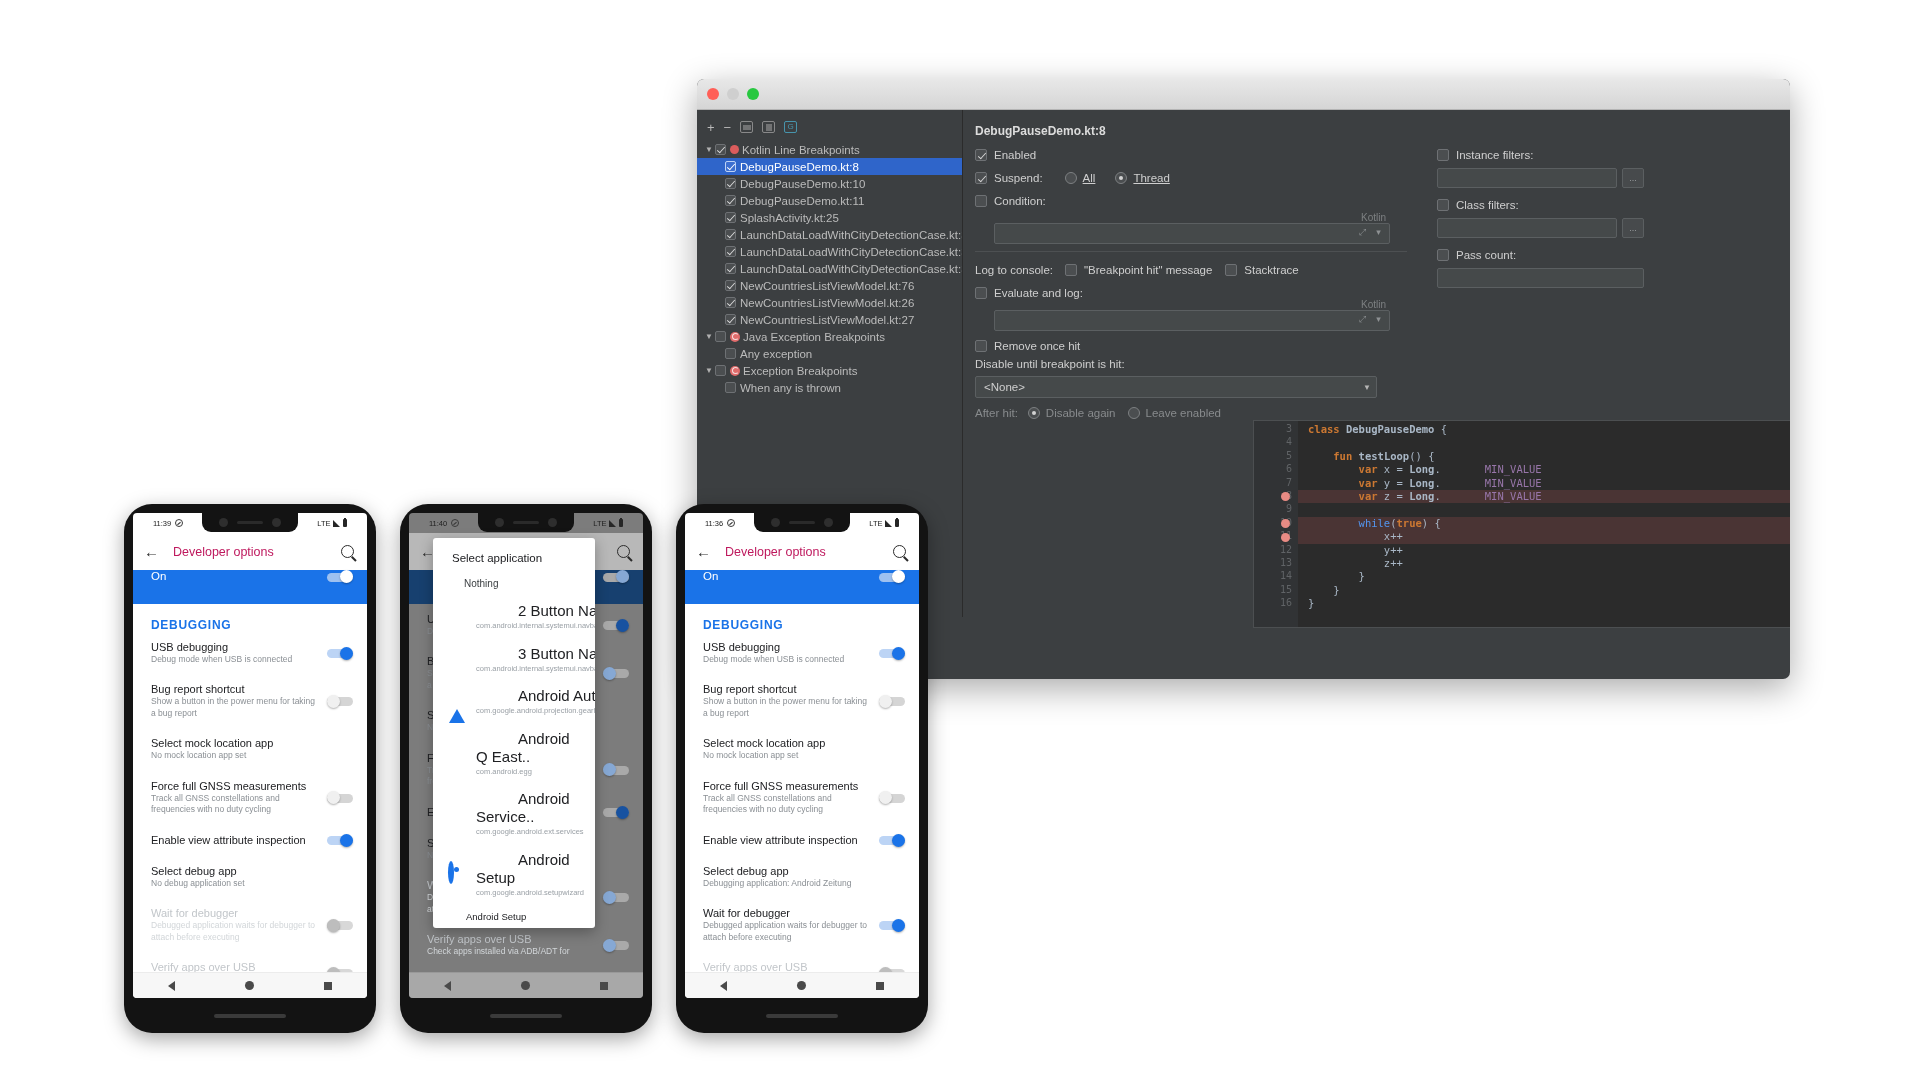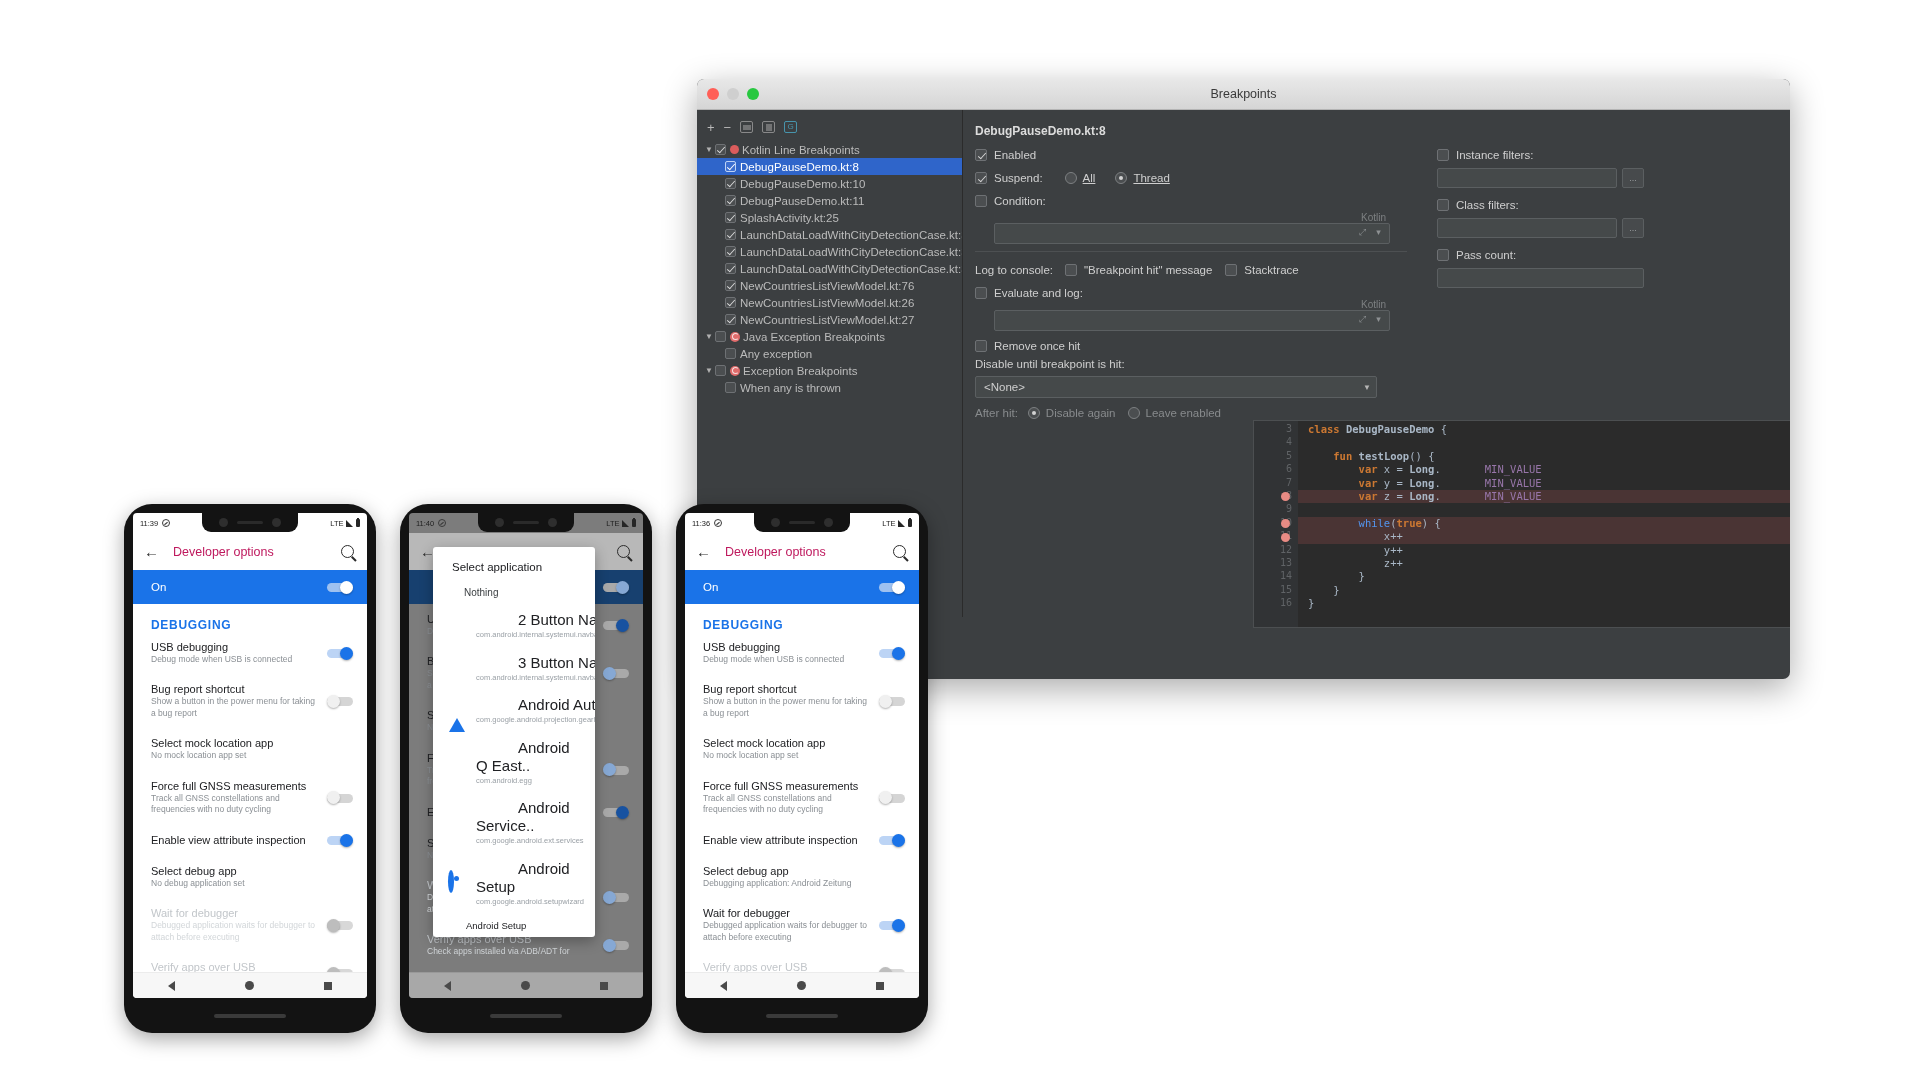--- a/index.html
+++ b/index.html
@@ -241,21 +241,21 @@
   .screen {
     width: 234px; height: 485px;
     background: #ffffff; overflow: hidden;
     position: relative; border-radius: 4px;
   }
   .screen.dimmed { background: #7c7c7c; }
 
   .notch-bar {
     height: 20px; position: relative; display: flex;
     align-items: center; justify-content: space-between;
-    padding: 0 7px; font-size: 7.5px; color: #202020; text-align: right;
+    padding: 0 20px; font-size: 7.5px; color: #202020; text-align: right;
   }
   .screen.dimmed .notch-bar { color: #1d1d1d; }
   .notch {
     position: absolute; left: 50%; transform: translateX(-50%);
     top: 0; width: 96px; height: 19px;
     background: #131313; border-radius: 0 0 9px 9px;
     display: flex; align-items: center; justify-content: center; gap: 9px;
   }
   .cam { width: 9px; height: 9px; border-radius: 50%; background: #2e2e2e; }
   .spk { width: 26px; height: 3.5px; border-radius: 2px; background: #2a2a2a; }
@@ -295,21 +295,21 @@
     width: 13px; height: 13px; border: 1.6px solid #2b2b2b;
     border-radius: 50%; position: relative; margin-right: 2px;
   }
   .search-ico::after {
     content: ""; position: absolute; right: -4px; bottom: -3px;
     width: 6px; height: 1.6px; background: #2b2b2b; transform: rotate(45deg);
   }
 
   .master-row {
     height: 34px; background: #1a73e8; display: flex;
-    align-items: center; justify-content: space-between;
+    align-items: flex-start; justify-content: space-between;
     padding: 0 14px 0 18px;
   }
   .screen.dimmed .master-row { background: #17406f; }
   .master-label { font-size: 11.5px; color: #ffffff; }
 
   .toggle { width: 26px; height: 13px; position: relative; }
   .track {
     position: absolute; left: 0; top: 2.5px;
     width: 26px; height: 9px; border-radius: 5px; background: #bcd4f5;
   }
@@ -356,21 +356,21 @@
   }
   .nav-home { width: 9px; height: 9px; border-radius: 50%; background: #4a4a4a; }
   .nav-recent { width: 8px; height: 8px; background: #4a4a4a; }
   .chin {
     height: 35px; display: flex; align-items: center; justify-content: center;
   }
   .chin-bar { width: 72px; height: 4px; border-radius: 2px; background: #3a3a3a; }
 
   
   .dialog {
-    position: absolute; left: 24px; top: 34px;
+    position: absolute; left: 24px; top: 25px;
     width: 162px; height: 390px;
     background: #ffffff; border-radius: 3px;
     box-shadow: 0 4px 14px rgba(0,0,0,.3);
     overflow: hidden; z-index: 5;
   }
   .dialog-title {
     font-size: 11.5px; color: #202124; padding: 14px 0 0 19px;
   }
   .dialog-first {
     font-size: 10px; color: #3c4043; padding: 14px 0 0 31px;
@@ -430,21 +430,20 @@
 <body>
 
 <div id="ide-window">
 
   <div id="ide-titlebar">
     <div class="traffic">
       <div class="tl red"></div>
       <div class="tl yellow"></div>
       <div class="tl green"></div>
     </div>
-    <div id="ide-title">Breakpoints</div>
   </div>
 
   <div id="ide-body">
 
     <div id="bp-left">
       <div id="bp-toolbar">
         <span class="tb-btn">+</span>
         <span class="tb-btn">−</span>
         <span class="tb-ico folder"></span>
         <span class="tb-ico doc"></span>

